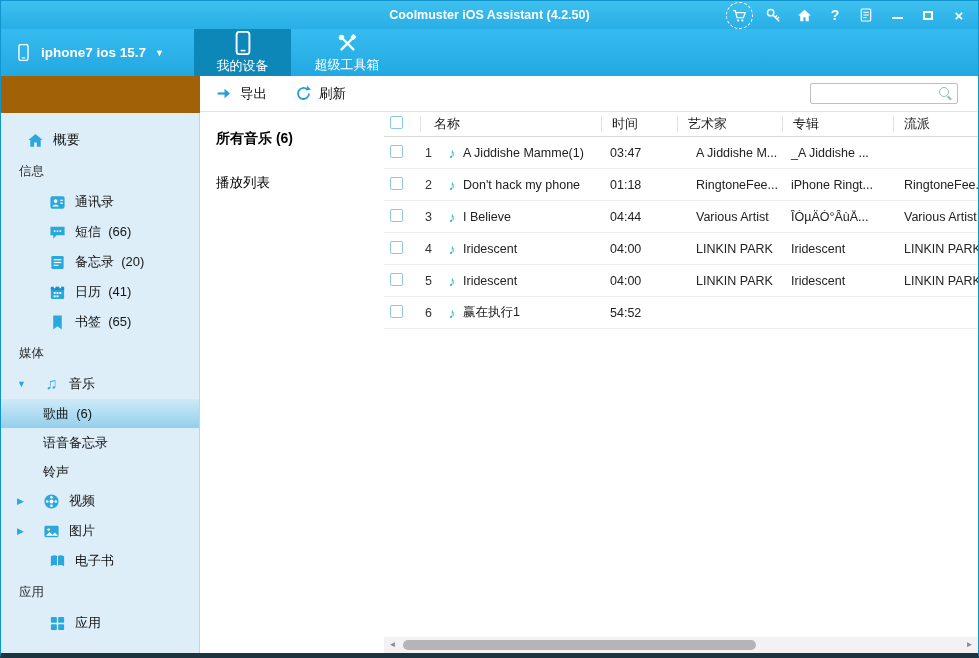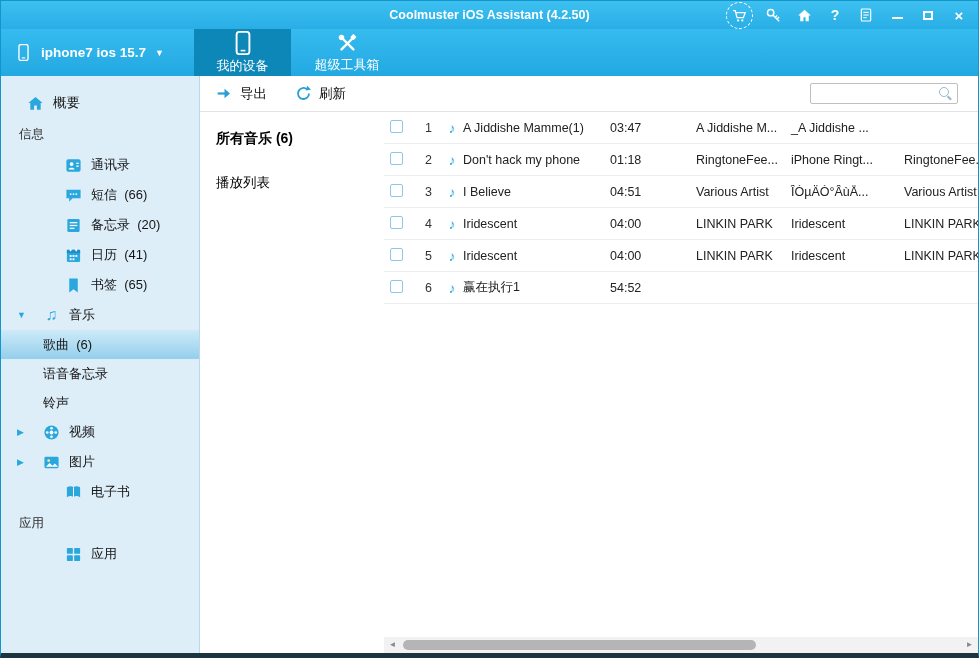--- a/index.html
+++ b/index.html
@@ -26,26 +26,26 @@
     font-weight:bold;font-size:13.5px;cursor:pointer;flex:none;}
   .device .dd{font-size:9px;}
   .tabs{display:flex;}
   .tab{width:97px;display:flex;flex-direction:column;align-items:center;justify-content:center;
     gap:2px;color:#fff;font-size:13px;cursor:pointer;}
   .tab.active{background:#0d86b8;}
   .tab.wide{width:112px;}
   
   .main{flex:1;display:flex;min-height:0;}
   .sidebar{width:199px;background:#ddeef9;border-right:1px solid #b9d8ea;padding-top:12px;
-    font-size:13px;color:#141414;flex:none;overflow:hidden;}
+    font-size:13px;color:#141414;flex:none;overflow:hidden;margin-top:37px;}
   .side-row{height:30px;display:flex;align-items:center;gap:9px;cursor:pointer;}
   .side-row span{white-space:pre;}
   .row-l1{padding-left:26px;font-size:13.5px;}
   .side-section{height:32px;line-height:32px;padding-left:18px;font-size:12.5px;color:#2b2b2b;cursor:default;}
-  .row-l2{padding-left:64px;}
+  .row-l2{padding-left:48px;}
   .row-exp{padding-left:16px;}
   .expander{width:17px;font-size:9px;color:#2aa8de;flex:none;}
   .row-l3{padding-left:42px;height:29px;}
   .row-l3.selected{background:linear-gradient(#cdeaf8,#94cfec);}
   .sicon{width:17px;height:17px;flex:none;}
   .music-glyph{color:#2aa8de;font-size:16px;width:17px;text-align:center;flex:none;}
   
   .content{flex:1;display:flex;flex-direction:column;background:#fff;min-width:0;}
   .toolbar{height:36px;border-bottom:1px solid #e3e3e3;display:flex;align-items:center;
     padding-left:16px;gap:28px;flex:none;}
@@ -216,20 +216,21 @@
         </svg>
         <span>日历  (41)</span>
       </div>
       <div class="side-row row-l2">
         <svg class="sicon" viewBox="0 0 18 18">
           <path d="M4.5 1.5 h9 v15 l-4.5 -3.5 l-4.5 3.5 z" fill="#2aa8de"></path>
         </svg>
         <span>书签  (65)</span>
       </div>
 
+      <div class="side-section">媒体</div>
 
       <div class="side-row row-exp">
         <span class="expander">▼</span>
         <span class="music-glyph">♫</span>
         <span>音乐</span>
       </div>
       <div class="side-row row-l3 selected">
         <span>歌曲  (6)</span>
       </div>
       <div class="side-row row-l3">
@@ -305,20 +306,28 @@
         </div>
       </div>
 
       <div class="content-body">
         <div class="list-panel">
           <div class="all-music">所有音乐 (6)</div>
           <div class="playlists">播放列表</div>
         </div>
 
         <div class="table-wrap">
+          <div class="thead">
+            <div class="hc hc-check"><span class="cb" style="margin-left:0"></span></div>
+            <div class="hc hc-name">名称</div>
+            <div class="hc">时间</div>
+            <div class="hc">艺术家</div>
+            <div class="hc">专辑</div>
+            <div class="hc">流派</div>
+          </div>
 
           <div class="trow">
             <div class="c"><span class="cb"></span></div>
             <div class="c c-num">1</div>
             <div class="c c-note">♪</div>
             <div class="c">A Jiddishe Mamme(1)</div>
             <div class="c c-time">03:47</div>
             <div class="c c-artist">A Jiddishe M...</div>
             <div class="c c-album">_A Jiddishe ...</div>
             <div class="c c-genre"></div>
@@ -331,21 +340,21 @@
             <div class="c c-time">01:18</div>
             <div class="c c-artist">RingtoneFee...</div>
             <div class="c c-album">iPhone Ringt...</div>
             <div class="c c-genre">RingtoneFee...</div>
           </div>
           <div class="trow">
             <div class="c"><span class="cb"></span></div>
             <div class="c c-num">3</div>
             <div class="c c-note">♪</div>
             <div class="c">I Believe</div>
-            <div class="c c-time">04:51</div>
+            <div class="c c-time">04:44</div>
             <div class="c c-artist">Various Artist</div>
             <div class="c c-album">ÎÒµÄÒ°ÂùÅ...</div>
             <div class="c c-genre">Various Artist</div>
           </div>
           <div class="trow">
             <div class="c"><span class="cb"></span></div>
             <div class="c c-num">4</div>
             <div class="c c-note">♪</div>
             <div class="c">Iridescent</div>
             <div class="c c-time">04:00</div>

